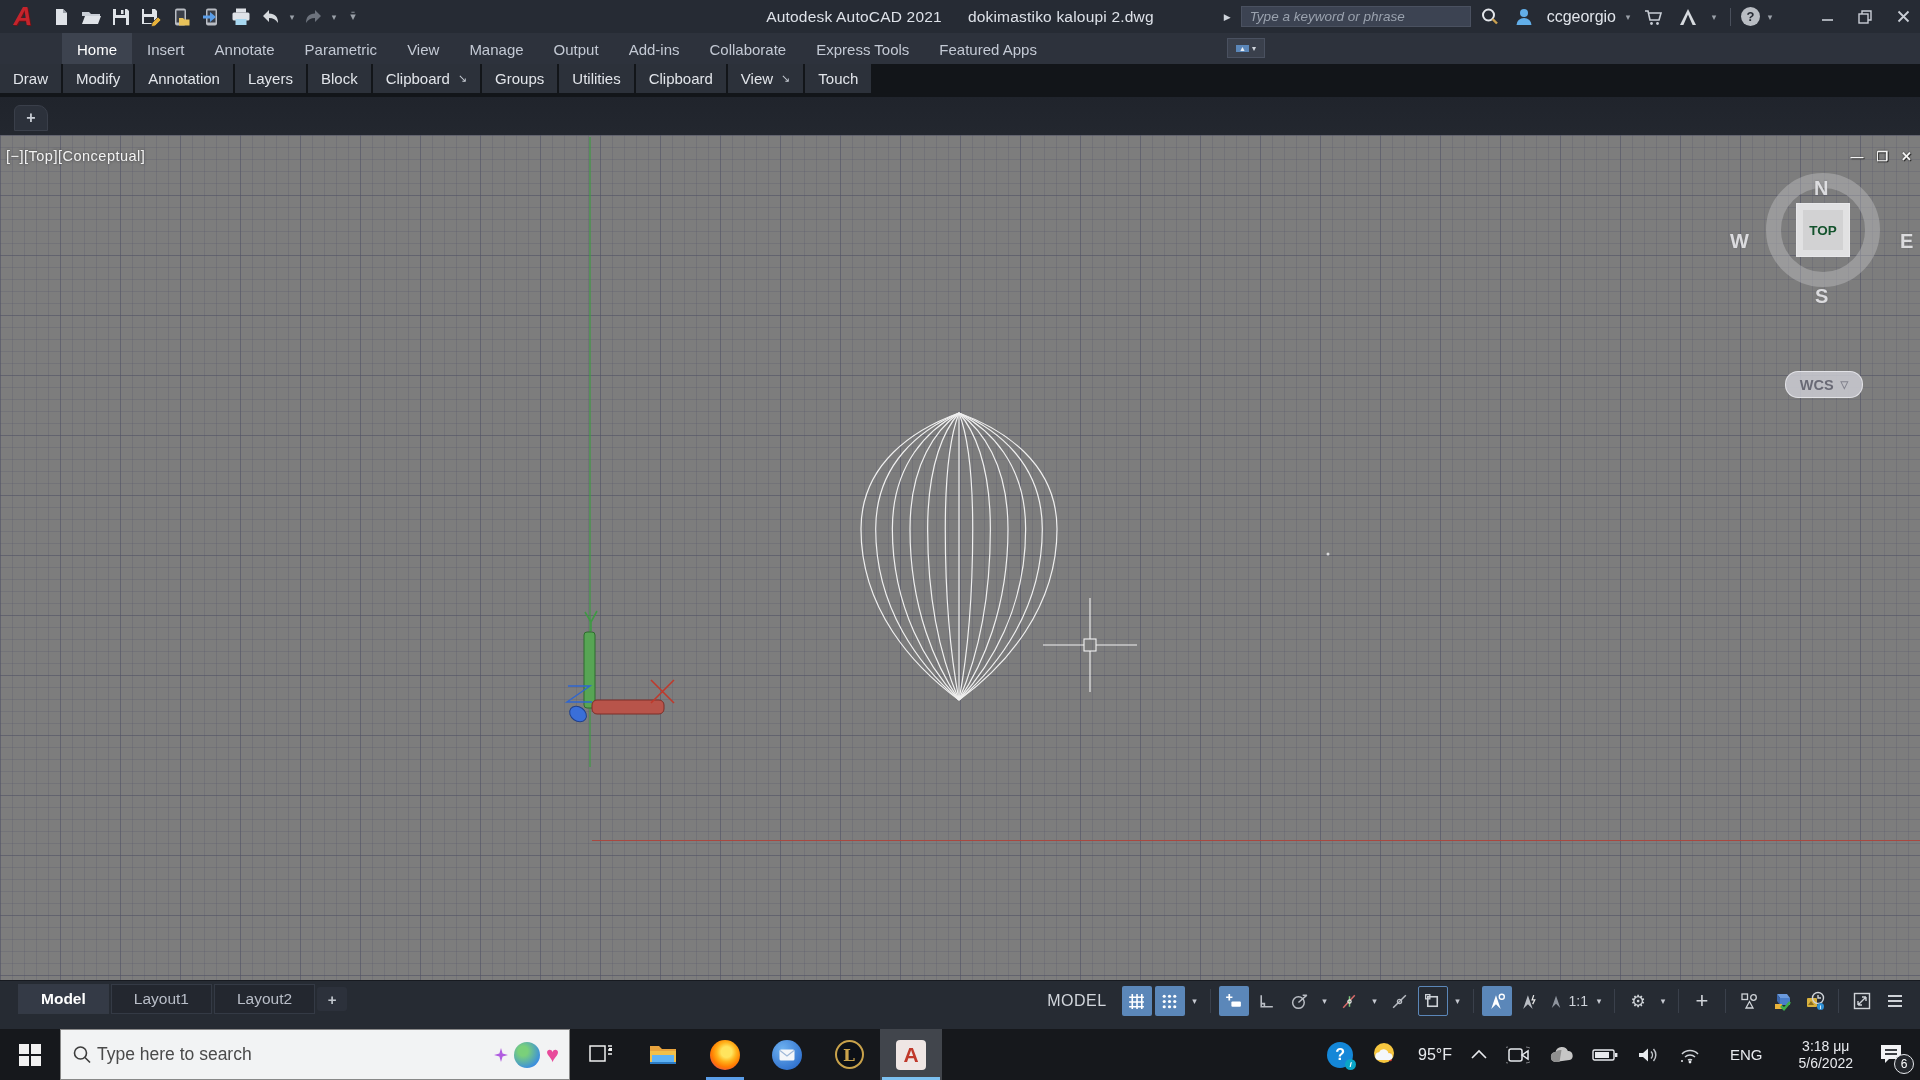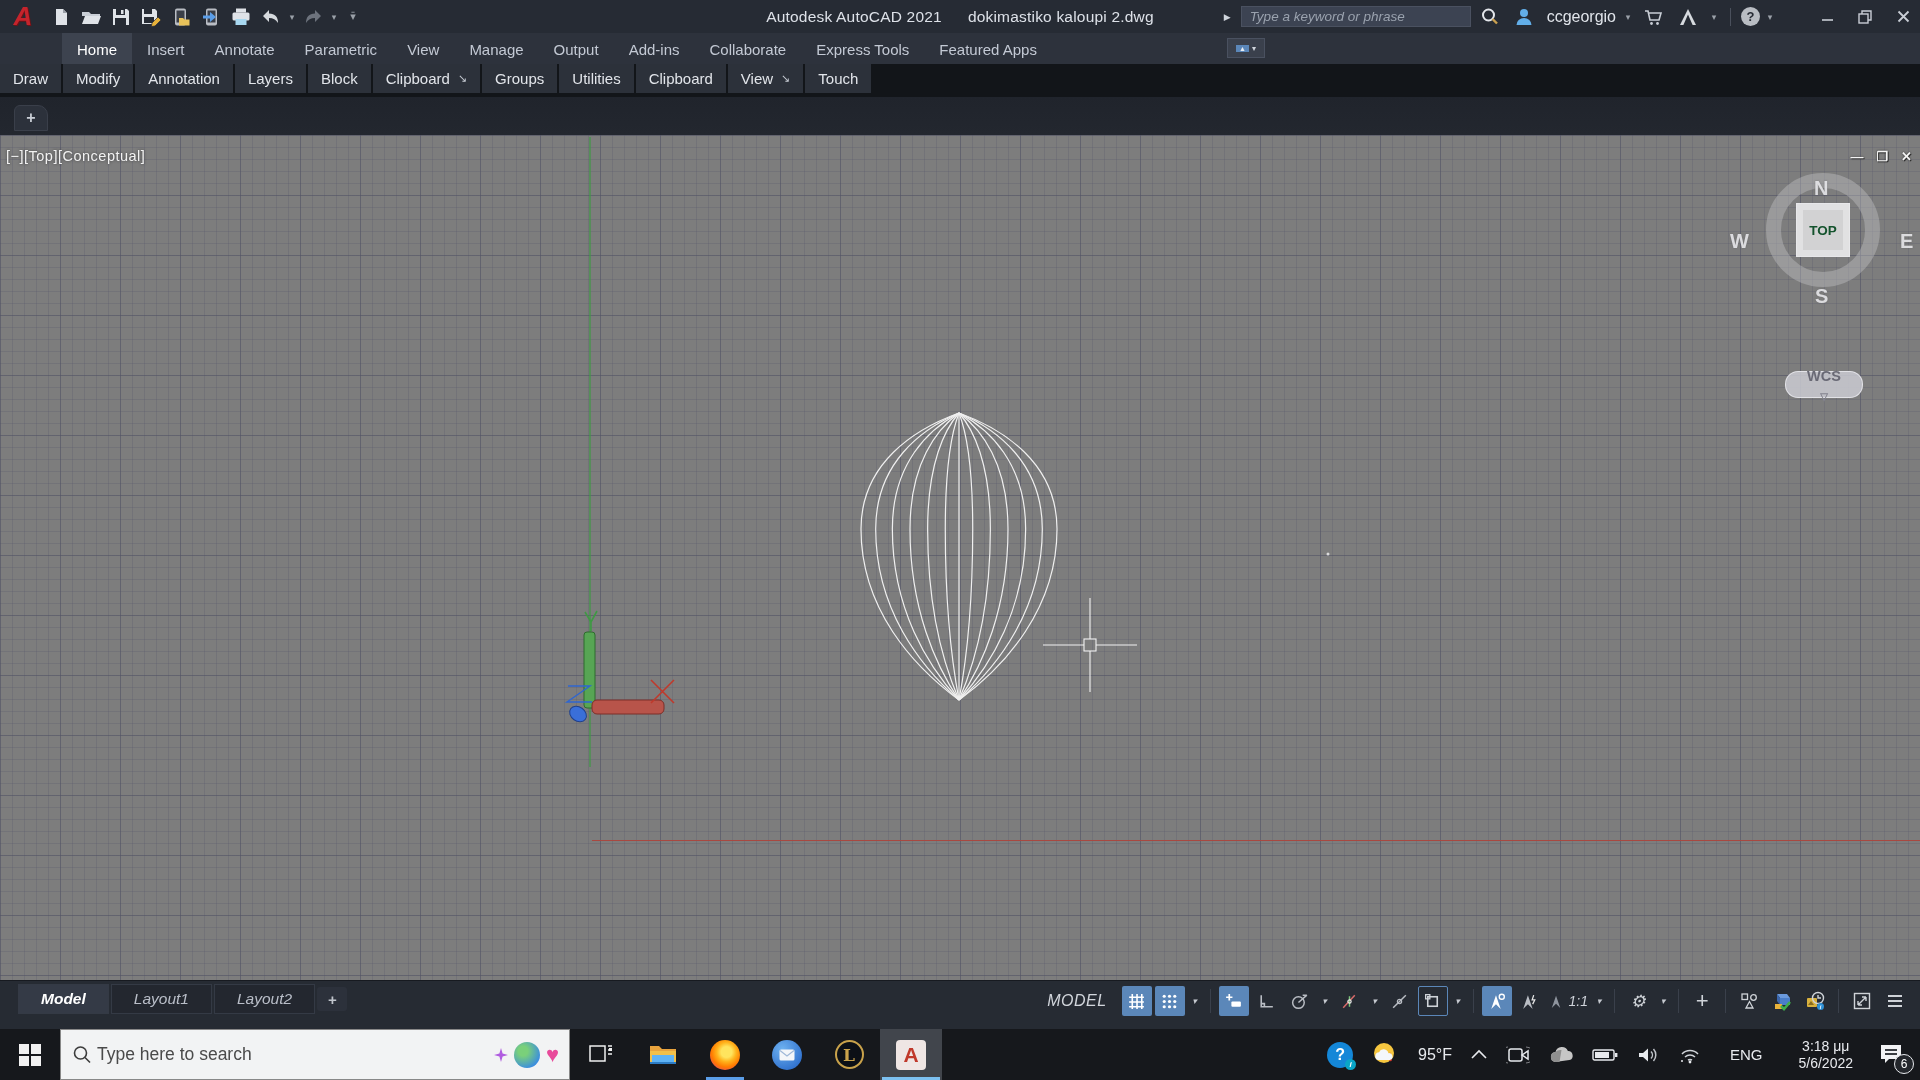--- a/index.html
+++ b/index.html
@@ -82,26 +82,26 @@
   .vc-letter { position:absolute; font-weight:bold; font-size:20px; color:rgba(235,235,238,0.88);
     text-shadow:0 0 2px rgba(90,90,90,0.5); }
   #vc-n { left:66px; top:22px; } #vc-s { left:67px; top:130px; }
   #vc-w { left:-18px; top:75px; } #vc-e { left:152px; top:75px; }
   #vc-face { position:absolute; left:48px; top:48px; width:54px; height:54px; background:#d2d2d3;
     border:1px solid #e8e8ea; box-shadow:inset 0 0 0 6px rgba(255,255,255,0.35);
     display:flex; align-items:center; justify-content:center; font-size:13.5px; font-weight:bold; color:#14532d; }
   #wcs-pill { position:absolute; left:1785px; top:236px; width:78px; height:27px;
     background:rgba(206,206,214,0.82); border:1px solid rgba(235,235,240,0.8); border-radius:13px;
     display:flex; align-items:center; justify-content:center; gap:7px;
-    font-size:14.5px; font-weight:bold; color:#696975;flex-direction:column; }
+    font-size:14.5px; font-weight:bold; color:#696975; }
   #wcs-pill .dd { font-size:10px; color:#83838f; }
 
   
   #statusrow { position:absolute; left:0; top:980px; width:1920px; height:49px;
-    background:#262b33; border-top:1px solid #171a20; display:flex; align-items:flex-start;font-style:italic; }
+    background:#262b33; border-top:1px solid #171a20; display:flex; align-items:flex-start; }
   #layout-tabs { display:flex; align-items:center; height:36px; padding-left:18px; gap:2px; }
   .ltab { height:30px; display:flex; align-items:center; padding:0 22px; font-size:15.5px;
     color:#b9bec8; background:#23272f; border:1px solid #343a45; border-radius:0 0 0 0; }
   .ltab.active { background:#343a46; color:#ffffff; font-weight:bold; }
   #layout-add { width:30px; height:24px; display:flex; align-items:center; justify-content:center;
     color:#c0c5cc; background:#2c313b; font-weight:bold; font-size:15px; border-radius:3px; }
   #status-right { margin-left:auto; display:flex; align-items:center; height:40px; padding-right:10px; gap:3px; }
   #model-btn { height:30px; padding:0 12px; display:flex; align-items:center; font-size:16px;
     letter-spacing:0.5px; color:#d2d6dc; }
   .tog { width:30px; height:30px; display:flex; align-items:center; justify-content:center; border-radius:2px; }

